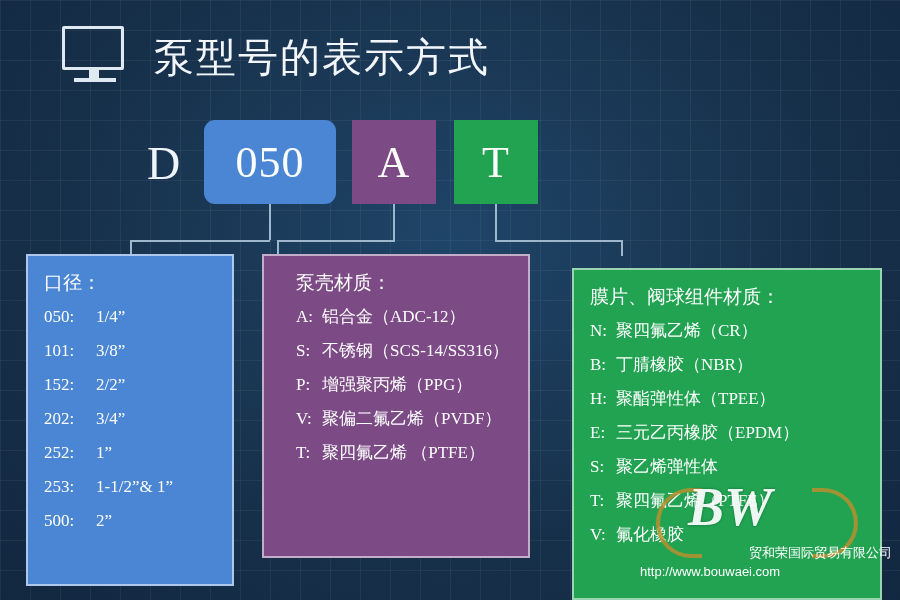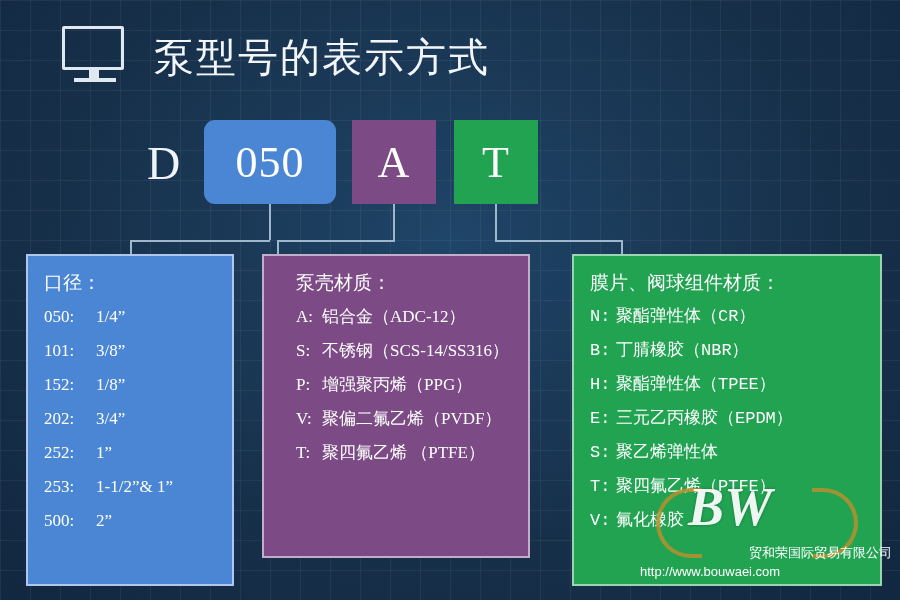--- a/index.html
+++ b/index.html
@@ -127,24 +127,23 @@
     width: 208px; height: 332px;
     background: #4a86d4;
   }
   #panel-body {
     left: 262px; top: 254px;
     width: 268px; height: 304px;
     background: #7c4b86;
     padding-left: 32px;
   }
   #panel-dia2 {
-    left: 572px; top: 254px;
+    left: 572px; top: 268px;
     width: 310px; height: 332px;
     background: #21a352;
-    font-family: Liberation Mono, monospace;
   }
   .panel-title {
     font-size: 19px;
     margin-bottom: 12px;
     white-space: nowrap;
   }
   .panel-row {
     font-size: 17px;
     line-height: 1.0;
     margin-bottom: 17px;
@@ -259,21 +258,21 @@
 
   <div class="panel" id="panel-dia">
     <div class="panel-title">口径：</div>
     <div class="panel-row">
       <span class="key">050:</span><span>1/4”</span>
     </div>
     <div class="panel-row">
       <span class="key">101:</span><span>3/8”</span>
     </div>
     <div class="panel-row">
-      <span class="key">152:</span><span>1/8”</span>
+      <span class="key">152:</span><span>2/2”</span>
     </div>
     <div class="panel-row">
       <span class="key">202:</span><span>3/4”</span>
     </div>
     <div class="panel-row">
       <span class="key">252:</span><span>1”</span>
     </div>
     <div class="panel-row">
       <span class="key">253:</span><span>1-1/2”&amp; 1”</span>
     </div>
@@ -297,21 +296,21 @@
       <span class="key">V:</span><span>聚偏二氟乙烯（PVDF）</span>
     </div>
     <div class="panel-row">
       <span class="key">T:</span><span>聚四氟乙烯 （PTFE）</span>
     </div>
   </div>
 
   <div class="panel" id="panel-dia2">
     <div class="panel-title">膜片、阀球组件材质：</div>
     <div class="panel-row">
-      <span class="key">N:</span><span>聚酯弹性体（CR）</span>
+      <span class="key">N:</span><span>聚四氟乙烯（CR）</span>
     </div>
     <div class="panel-row">
       <span class="key">B:</span><span>丁腈橡胶（NBR）</span>
     </div>
     <div class="panel-row">
       <span class="key">H:</span><span>聚酯弹性体（TPEE）</span>
     </div>
     <div class="panel-row">
       <span class="key">E:</span><span>三元乙丙橡胶（EPDM）</span>
     </div>

